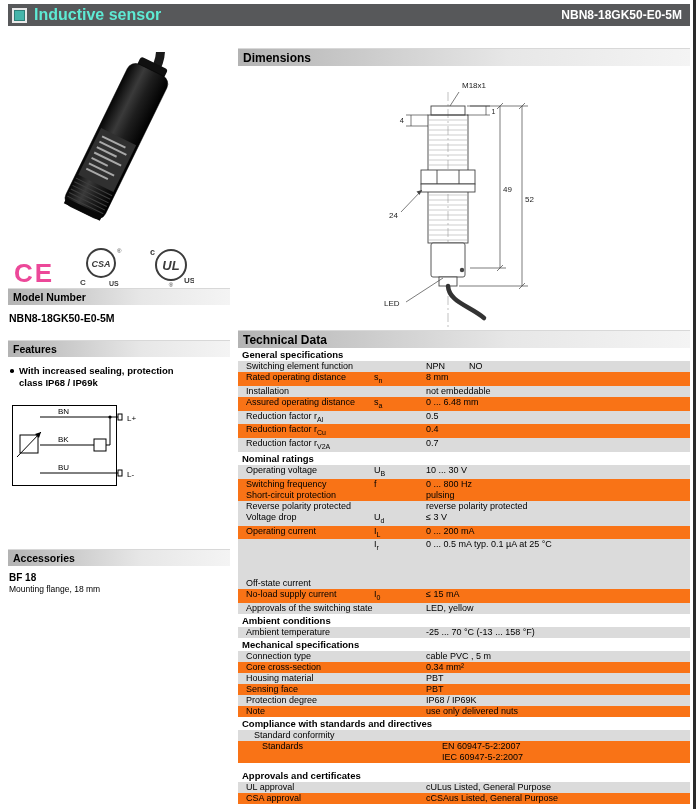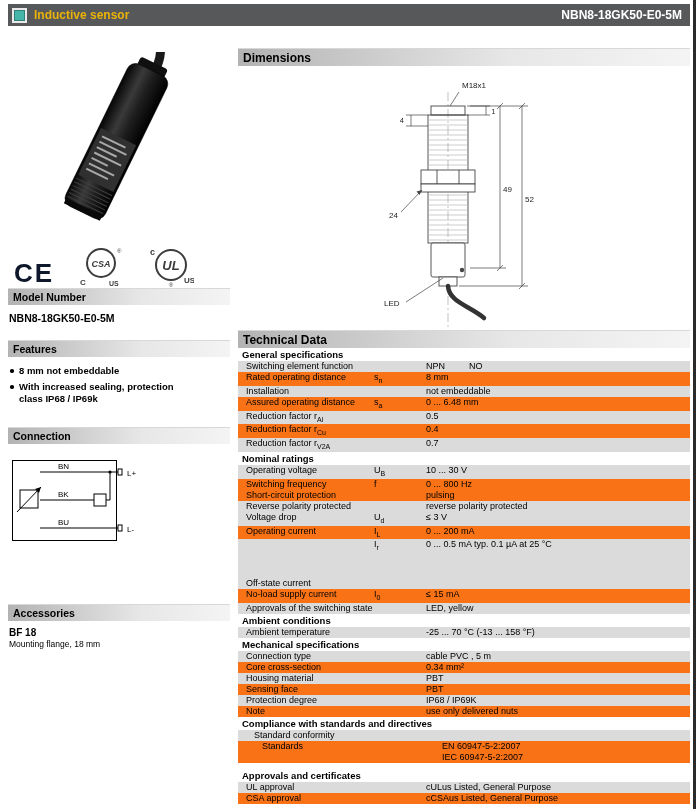--- a/index.html
+++ b/index.html
@@ -6,35 +6,35 @@
   body{
     width:696px;height:809px;overflow:hidden;background:#ffffff;
     font-family:"Liberation Sans","DejaVu Sans",sans-serif;color:#000;position:relative;
   }
   .page{padding:4px 6px 0 8px;height:100%;box-sizing:border-box;position:relative}
   
   .topbar{height:22px;background:#57585a;display:flex;align-items:center;justify-content:space-between;padding:0 8px 0 4px}
   .topbar-left{display:flex;align-items:center}
   .pf-icon{width:15px;height:15px;background:#e9e9e9;display:flex;align-items:center;justify-content:center}
   .pf-icon-inner{width:9px;height:9px;background:#45b5aa;border:1px solid #2e7f78}
-  .topbar-title{color:#eab308;font-weight:bold;font-size:12px;margin-left:7px}
+  .topbar-title{color:#5eead4;font-weight:bold;font-size:16px;margin-left:7px}
   .topbar-model{color:#fff;font-weight:bold;font-size:12px}
   
   .cols{display:flex;gap:8px;margin-top:22px}
   .col-left{flex:0 0 222px;width:222px}
   .col-right{flex:1;min-width:0}
   
   .bar{height:16px;background:linear-gradient(90deg,#b3b3b3,#e7e7e7 60%,#f4f4f4);
        display:flex;align-items:center;font-weight:bold;font-size:10.5px;padding-left:5px;border-top:1px solid #d8d8d8}
   .bar-lg{height:17px;font-size:12px}
   
   .photo-block{height:240px;position:relative}
   .photo-svg{position:absolute;left:8px;top:4px}
   .marks{position:absolute;left:6px;bottom:0;display:flex;align-items:flex-end;gap:24px}
-  .ce{font-size:26px;font-weight:bold;color:#0f172a;letter-spacing:2px;line-height:30px}
+  .ce{font-size:26px;font-weight:bold;color:#ec4899;letter-spacing:2px;line-height:30px}
   .model-value{font-weight:bold;font-size:10.5px;margin:7px 0 0 1px}
   .mt-features{margin-top:16px}
   .features{list-style:none;margin:8px 0 0 0;padding:0}
   .features li{position:relative;font-weight:bold;font-size:9.5px;line-height:12px;padding-left:11px;margin-bottom:4px;max-width:178px}
   .features li::before{content:"";position:absolute;left:2px;top:4px;width:3.5px;height:3.5px;background:#000;border-radius:50%}
   .mt-conn{margin-top:22px}
   .conn-figure{margin:12px 0 0 2px}
   .mt-acc{margin-top:54px}
   .acc-name{font-weight:bold;font-size:10px;margin:6px 0 1px 1px}
   .acc-desc{font-size:8.5px;margin-left:1px}
@@ -115,25 +115,23 @@
             <text x="23" y="43" text-anchor="middle" font-size="6" fill="#3c3c3c">®</text>
           </svg>
         </div>
       </div>
 
       <div class="bar">Model Number</div>
       <div class="model-value">NBN8-18GK50-E0-5M</div>
 
       <div class="bar mt-features">Features</div>
       <ul class="features">
-        <li>8 mm not embeddable</li>
         <li>With increased sealing, protection class IP68 / IP69k</li>
       </ul>
 
-      <div class="bar mt-conn">Connection</div>
       <div class="conn-figure">
         <svg width="140" height="90" viewBox="0 0 140 90">
           <rect x="2.5" y="4.5" width="104" height="80" fill="none" stroke="#000" stroke-width="1"></rect>
           <g stroke="#000" stroke-width="1" fill="none">
             <rect x="10" y="34" width="18" height="18"></rect>
             <line x1="7" y1="56" x2="31" y2="31"></line>
             <polygon points="31,31 25,33 29,37" fill="#000" stroke="none"></polygon>
           </g>
           <g stroke="#000" stroke-width="1">
             <line x1="30" y1="16" x2="108" y2="16"></line>

